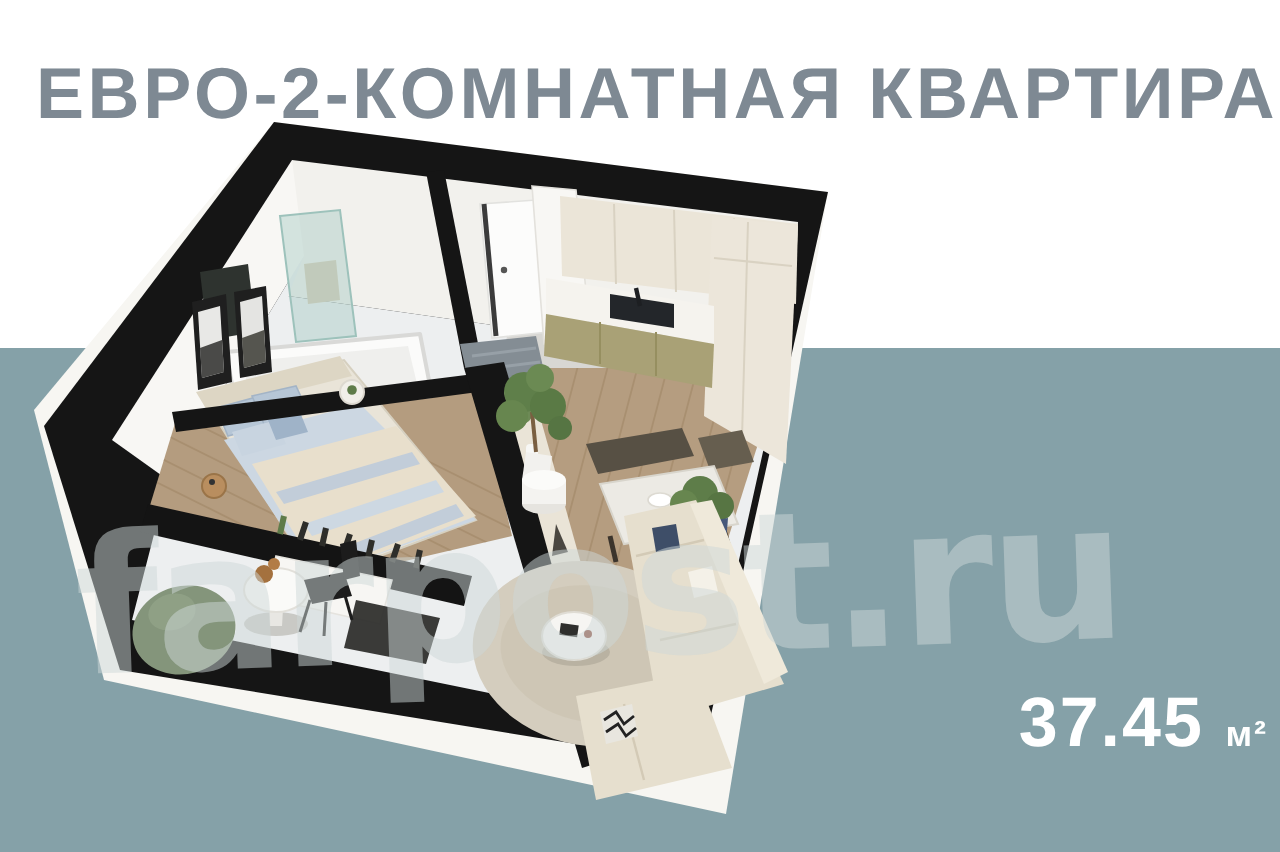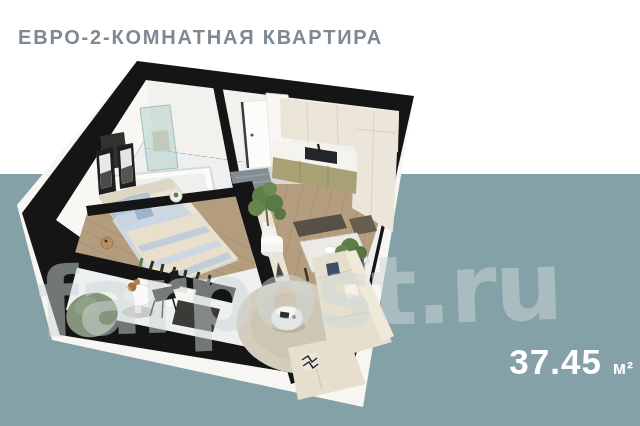--- a/index.html
+++ b/index.html
@@ -1,20 +1,20 @@
 <!DOCTYPE html>
 <html><head>
 <meta charset="utf-8">
 <style>
   html,body{margin:0;padding:0;}
   body{width:640px;height:426px;position:relative;overflow:hidden;
        font-family:"Liberation Sans",sans-serif;background:#ffffff;}
   .bg-bottom{position:absolute;left:0;top:174px;width:640px;height:252px;
              background:#85a1a8;}
-  .page-title{position:absolute;left:18px;top:26px;font-size:20px;font-weight:700;
+  .page-title{position:absolute;left:18px;top:26px;font-size:36px;font-weight:700;
               letter-spacing:1.8px;color:#7e8993;white-space:nowrap;}
   .plan-wrap{position:absolute;left:0;top:0;width:640px;height:426px;}
   .watermark{position:absolute;left:36px;top:256px;width:600px;
              font-family:"DejaVu Sans","Liberation Sans",sans-serif;
              font-size:96px;font-weight:700;letter-spacing:-2px;line-height:1;
              color:rgba(206,215,216,0.5);transform:rotate(-2deg);
              transform-origin:left top;pointer-events:none;}
   .area-label{position:absolute;right:6px;top:342px;color:#ffffff;
               font-size:35px;font-weight:700;letter-spacing:1px;white-space:nowrap;}
   .area-label .unit{font-size:18px;font-weight:700;}

